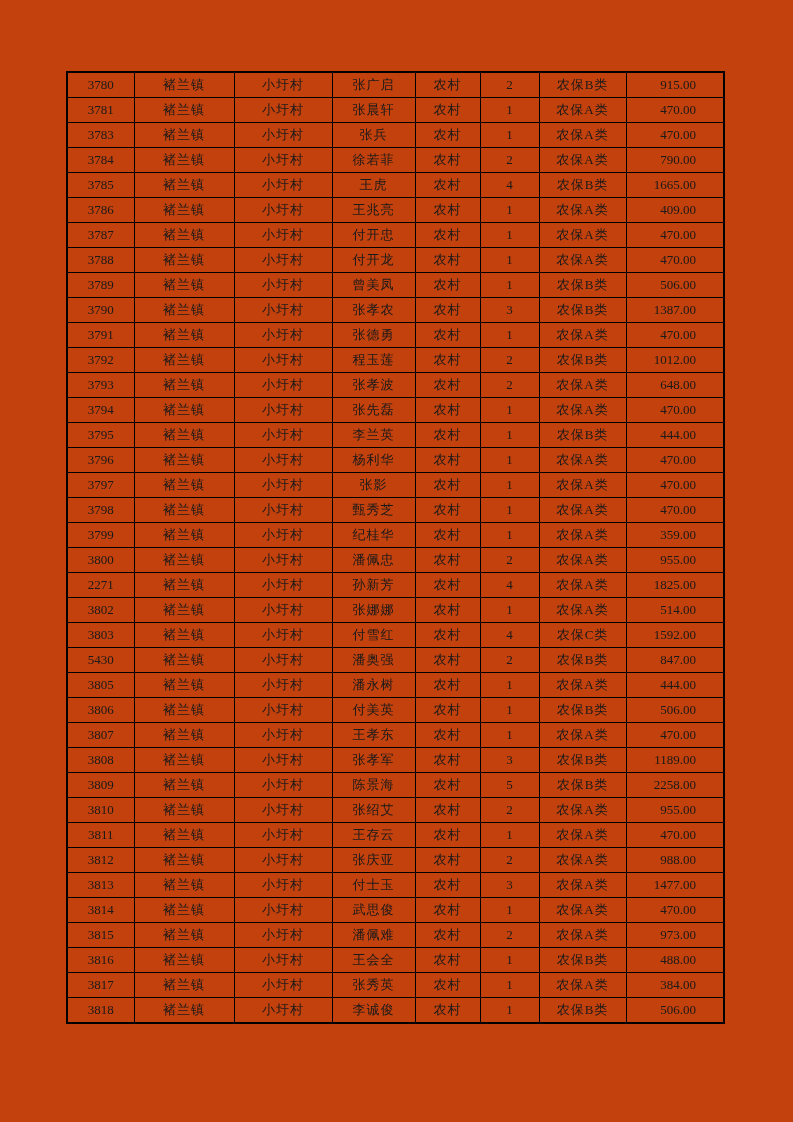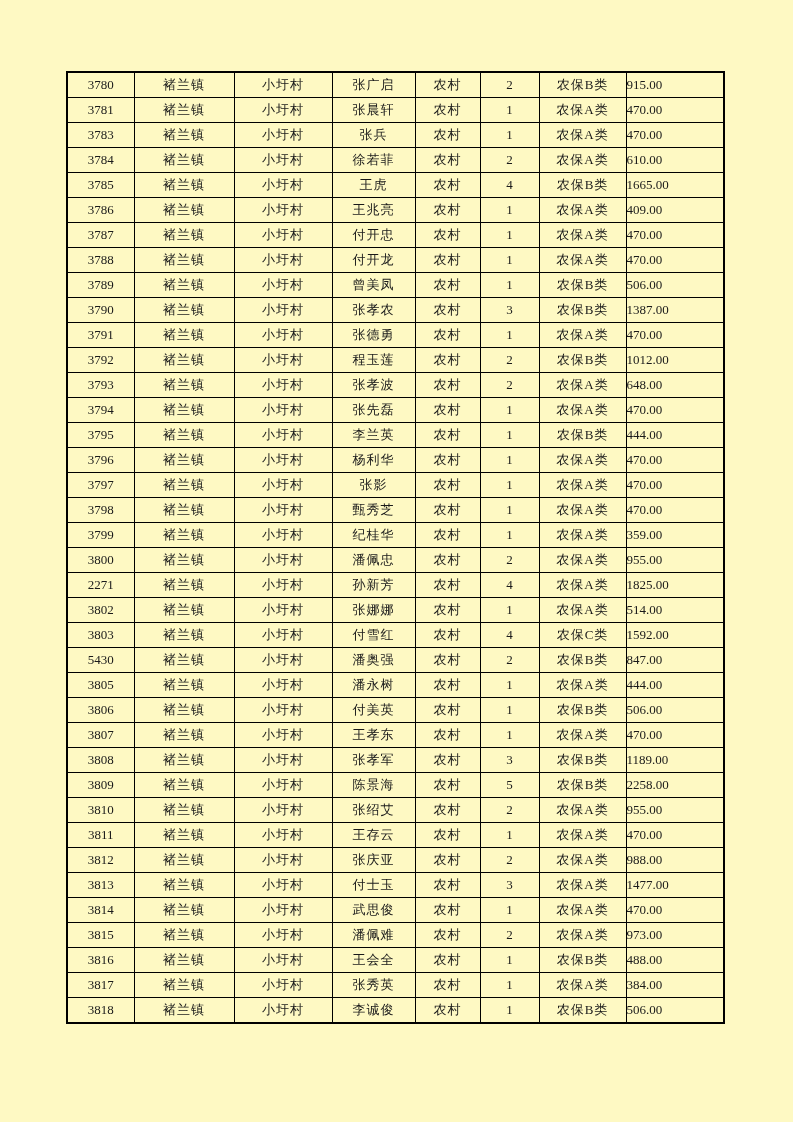--- a/index.html
+++ b/index.html
@@ -4,21 +4,21 @@
 <style>
   html, body {
     margin: 0;
     padding: 0;
     background: #ffffff;
   }
   .page {
     position: relative;
     width: 793px;
     height: 1122px;
-    background: #fef9c3;
+    background: #c2410c;
     overflow: hidden;
     font-family: "Liberation Serif", "DejaVu Serif", serif;
   }
   table.data-table {
     position: absolute;
     left: 66px;
     top: 71px;
     width: 657px;
     border-collapse: collapse;
     table-layout: fixed;
@@ -31,21 +31,21 @@
     padding: 0;
     font-size: 13px;
     color: #1a1a1a;
     text-align: center;
     white-space: nowrap;
     overflow: hidden;
     font-family: "Liberation Serif", "DejaVu Serif", serif;
   }
   
   table.data-table td.c7 {
-    text-align: left;
+    text-align: right;
     padding-right: 27px;
   }
   
   table.data-table td.c1, table.data-table td.c2,
   table.data-table td.c3, table.data-table td.c4,
   table.data-table td.c6 {
     letter-spacing: 1px;
   }
 </style>
 </head>
@@ -95,21 +95,21 @@
           <td class="c7">470.00</td>
         </tr>
         <tr>
           <td class="c0">3784</td>
           <td class="c1">褚兰镇</td>
           <td class="c2">小圩村</td>
           <td class="c3">徐若菲</td>
           <td class="c4">农村</td>
           <td class="c5">2</td>
           <td class="c6">农保A类</td>
-          <td class="c7">610.00</td>
+          <td class="c7">790.00</td>
         </tr>
         <tr>
           <td class="c0">3785</td>
           <td class="c1">褚兰镇</td>
           <td class="c2">小圩村</td>
           <td class="c3">王虎</td>
           <td class="c4">农村</td>
           <td class="c5">4</td>
           <td class="c6">农保B类</td>
           <td class="c7">1665.00</td>

